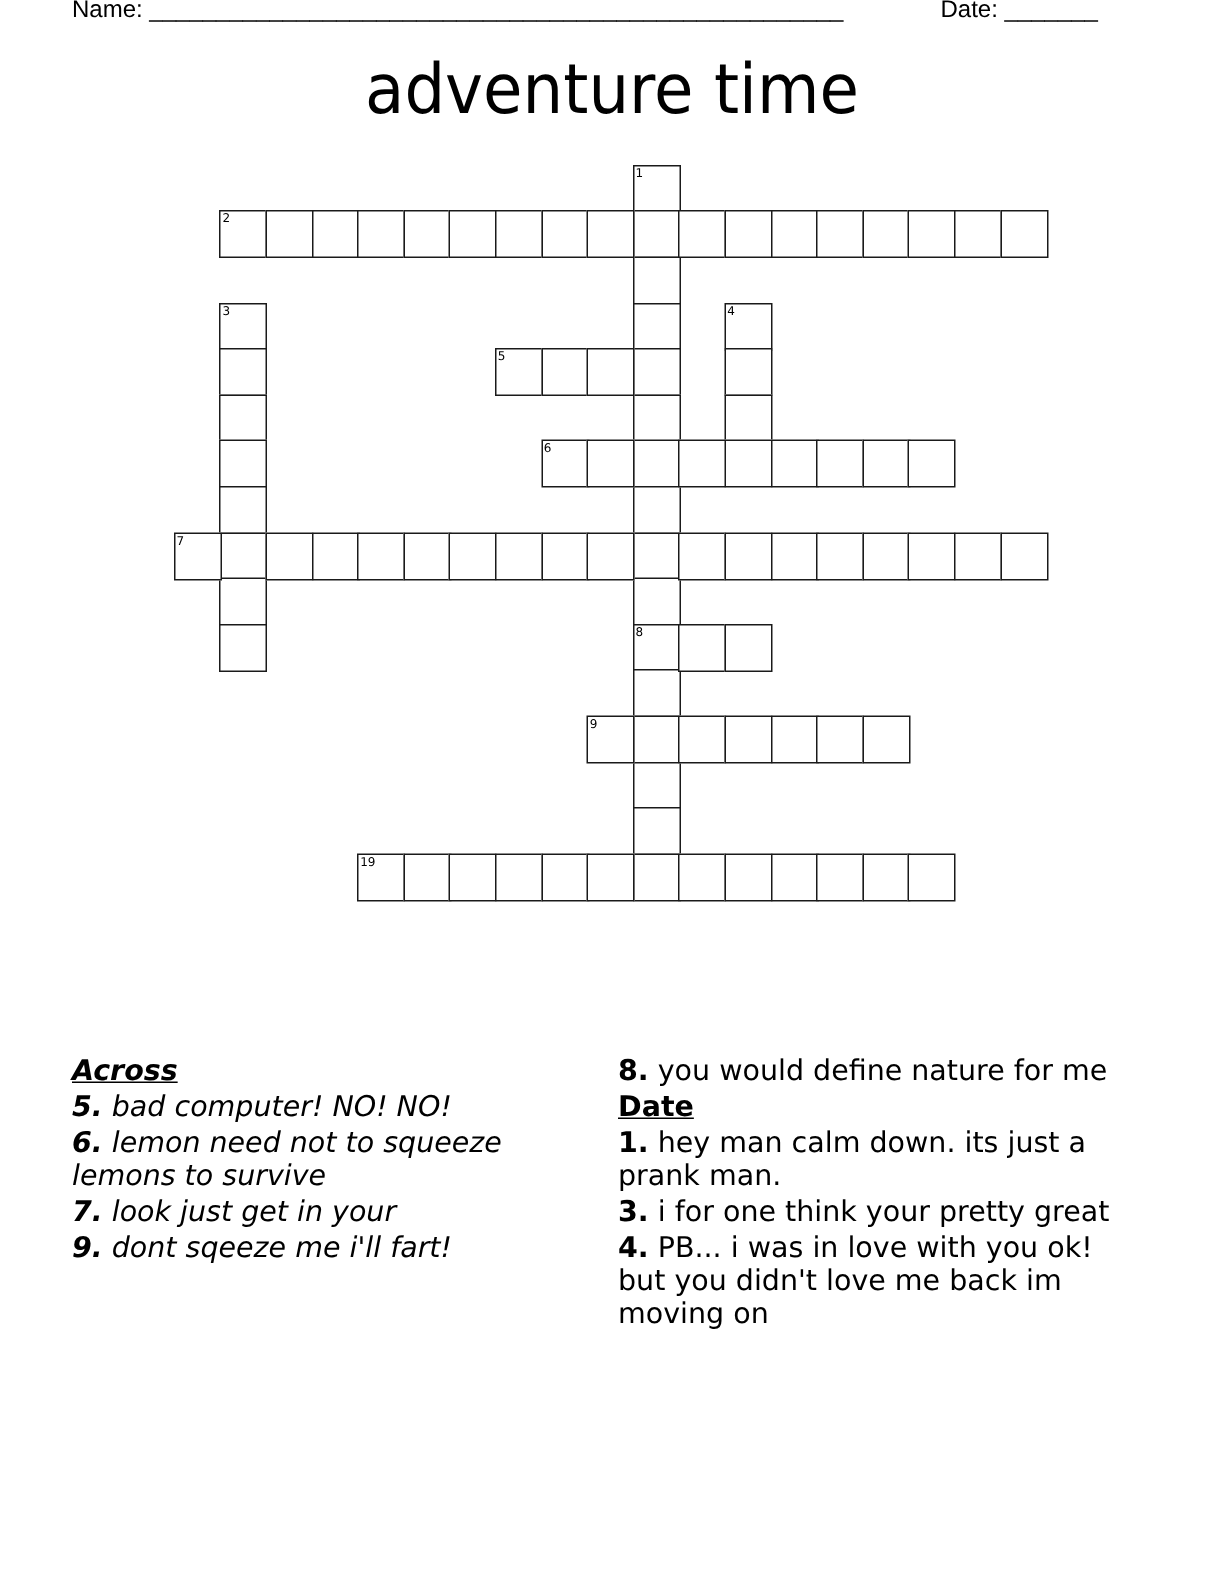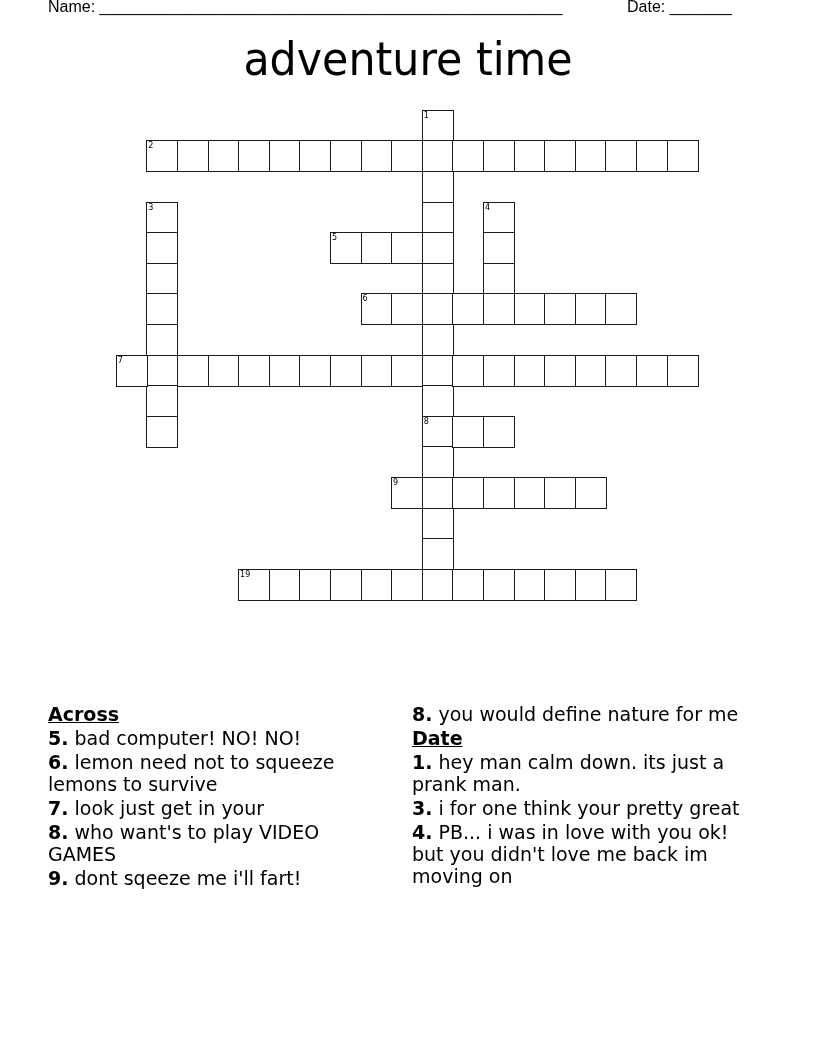--- a/index.html
+++ b/index.html
@@ -28,21 +28,21 @@
     }
     .cell-num {
       position: absolute; left: 1px; top: 0px;
       font-family: "DejaVu Sans", sans-serif; font-size: 8px; line-height: 9px; color: #000;
       pointer-events: none;
     }
     .clues {
       position: absolute; top: 703px;
       font-family: "DejaVu Sans", sans-serif; font-size: 19px; line-height: 22px; color: #000;
     }
-    .clues.left { left: 48px; width: 335px; }
+    .clues.left { left: 48px; width: 335px; font-style: italic; }
     .clues.right { left: 412px; width: 345px; }
     .clue-heading { font-weight: bold; text-decoration: underline; margin: 0 0 2px 0; }
     .clue { margin: 0 0 2px 0; }
     .clue .num { font-weight: bold; }
   </style>
 </head>
 <body>
 
 <div class="header-line">
   <span class="name-label">Name: ____________________________________________________</span>
@@ -338,21 +338,20 @@
     <div class="cell" style="left: 605.3px; top: 568.7px; width: 32.2px; height: 32.2px;">
       <input class="cell-input" maxlength="1" style="">
     </div>
   </div>
 
 <div class="clues left">
   <div class="clue-heading">Across</div>
   <div class="clue"><span class="num">5.</span> <span>bad computer! NO! NO!</span></div>
   <div class="clue"><span class="num">6.</span> <span>lemon need not to squeeze lemons to survive</span></div>
   <div class="clue"><span class="num">7.</span> <span>look just get in your</span></div>
-  <div class="clue"><span class="num">8.</span> <span>who want's to play VIDEO GAMES</span></div>
   <div class="clue"><span class="num">9.</span> <span>dont sqeeze me i'll fart!</span></div>
 </div>
 
 <div class="clues right">
   <div class="clue"><span class="num">8.</span> <span>you would define nature for me</span></div>
   <div class="clue-heading">Date</div>
   <div class="clue"><span class="num">1.</span> <span>hey man calm down. its just a prank man.</span></div>
   <div class="clue"><span class="num">3.</span> <span>i for one think your pretty great</span></div>
   <div class="clue"><span class="num">4.</span> <span>PB... i was in love with you ok! but you didn't love me back im moving on</span></div>
 </div>

